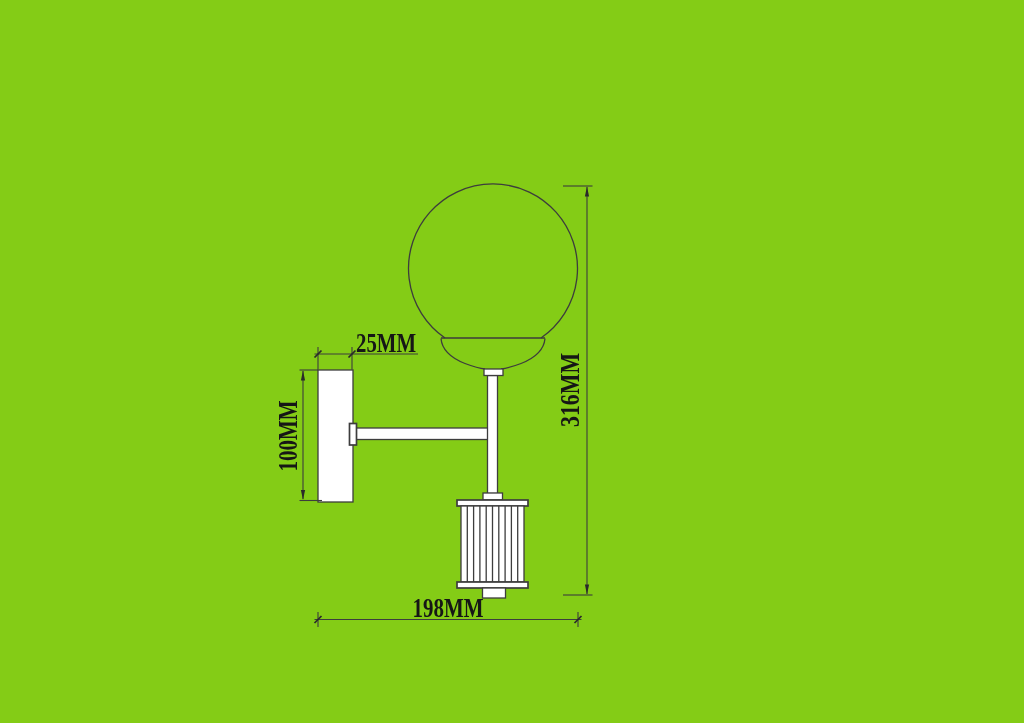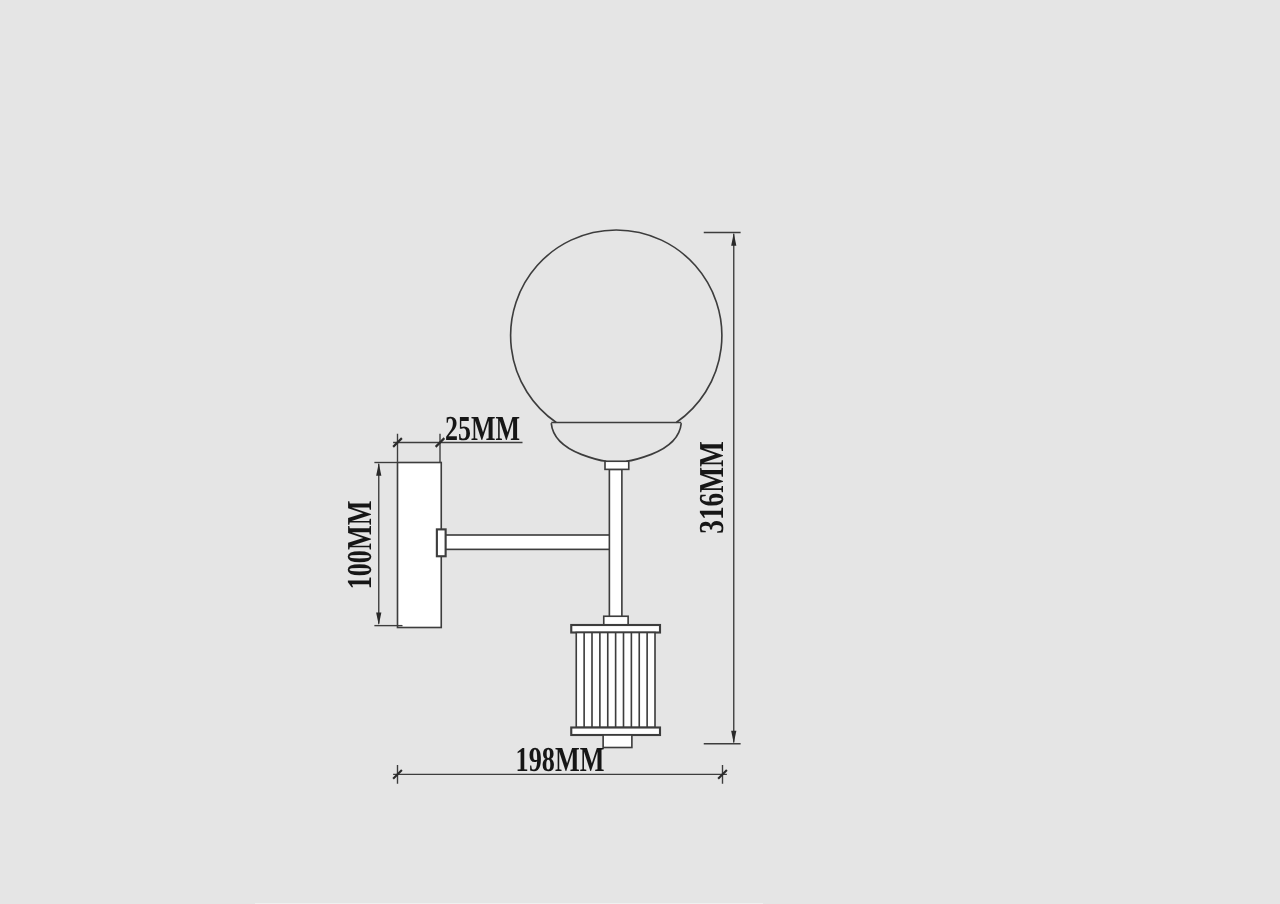--- a/index.html
+++ b/index.html
@@ -8,21 +8,21 @@
     background: #ffffff;
     width: 1024px;
     height: 723px;
     overflow: hidden;
     font-family: "Liberation Serif", serif;
   }
   .stage {
     position: relative;
     width: 1024px;
     height: 723px;
-    background: #e5e5e5;
+    background: #84cc16;
   }
   svg { display: block; }
   .ln   { stroke: #3d3d3d; stroke-width: 1.3; fill: none; }
   .lnw  { stroke: #3d3d3d; stroke-width: 1.3; fill: #ffffff; }
   .lnww { stroke: #3d3d3d; stroke-width: 1.7; fill: #ffffff; }
   .dim  { stroke: #3d3d3d; stroke-width: 1.1; fill: none; }
   .tick { stroke: #2a2a2a; stroke-width: 1.7; fill: none; }
   .arr  { fill: #2a2a2a; stroke: none; }
   .dimtext {
     font-family: "Liberation Serif", serif;

